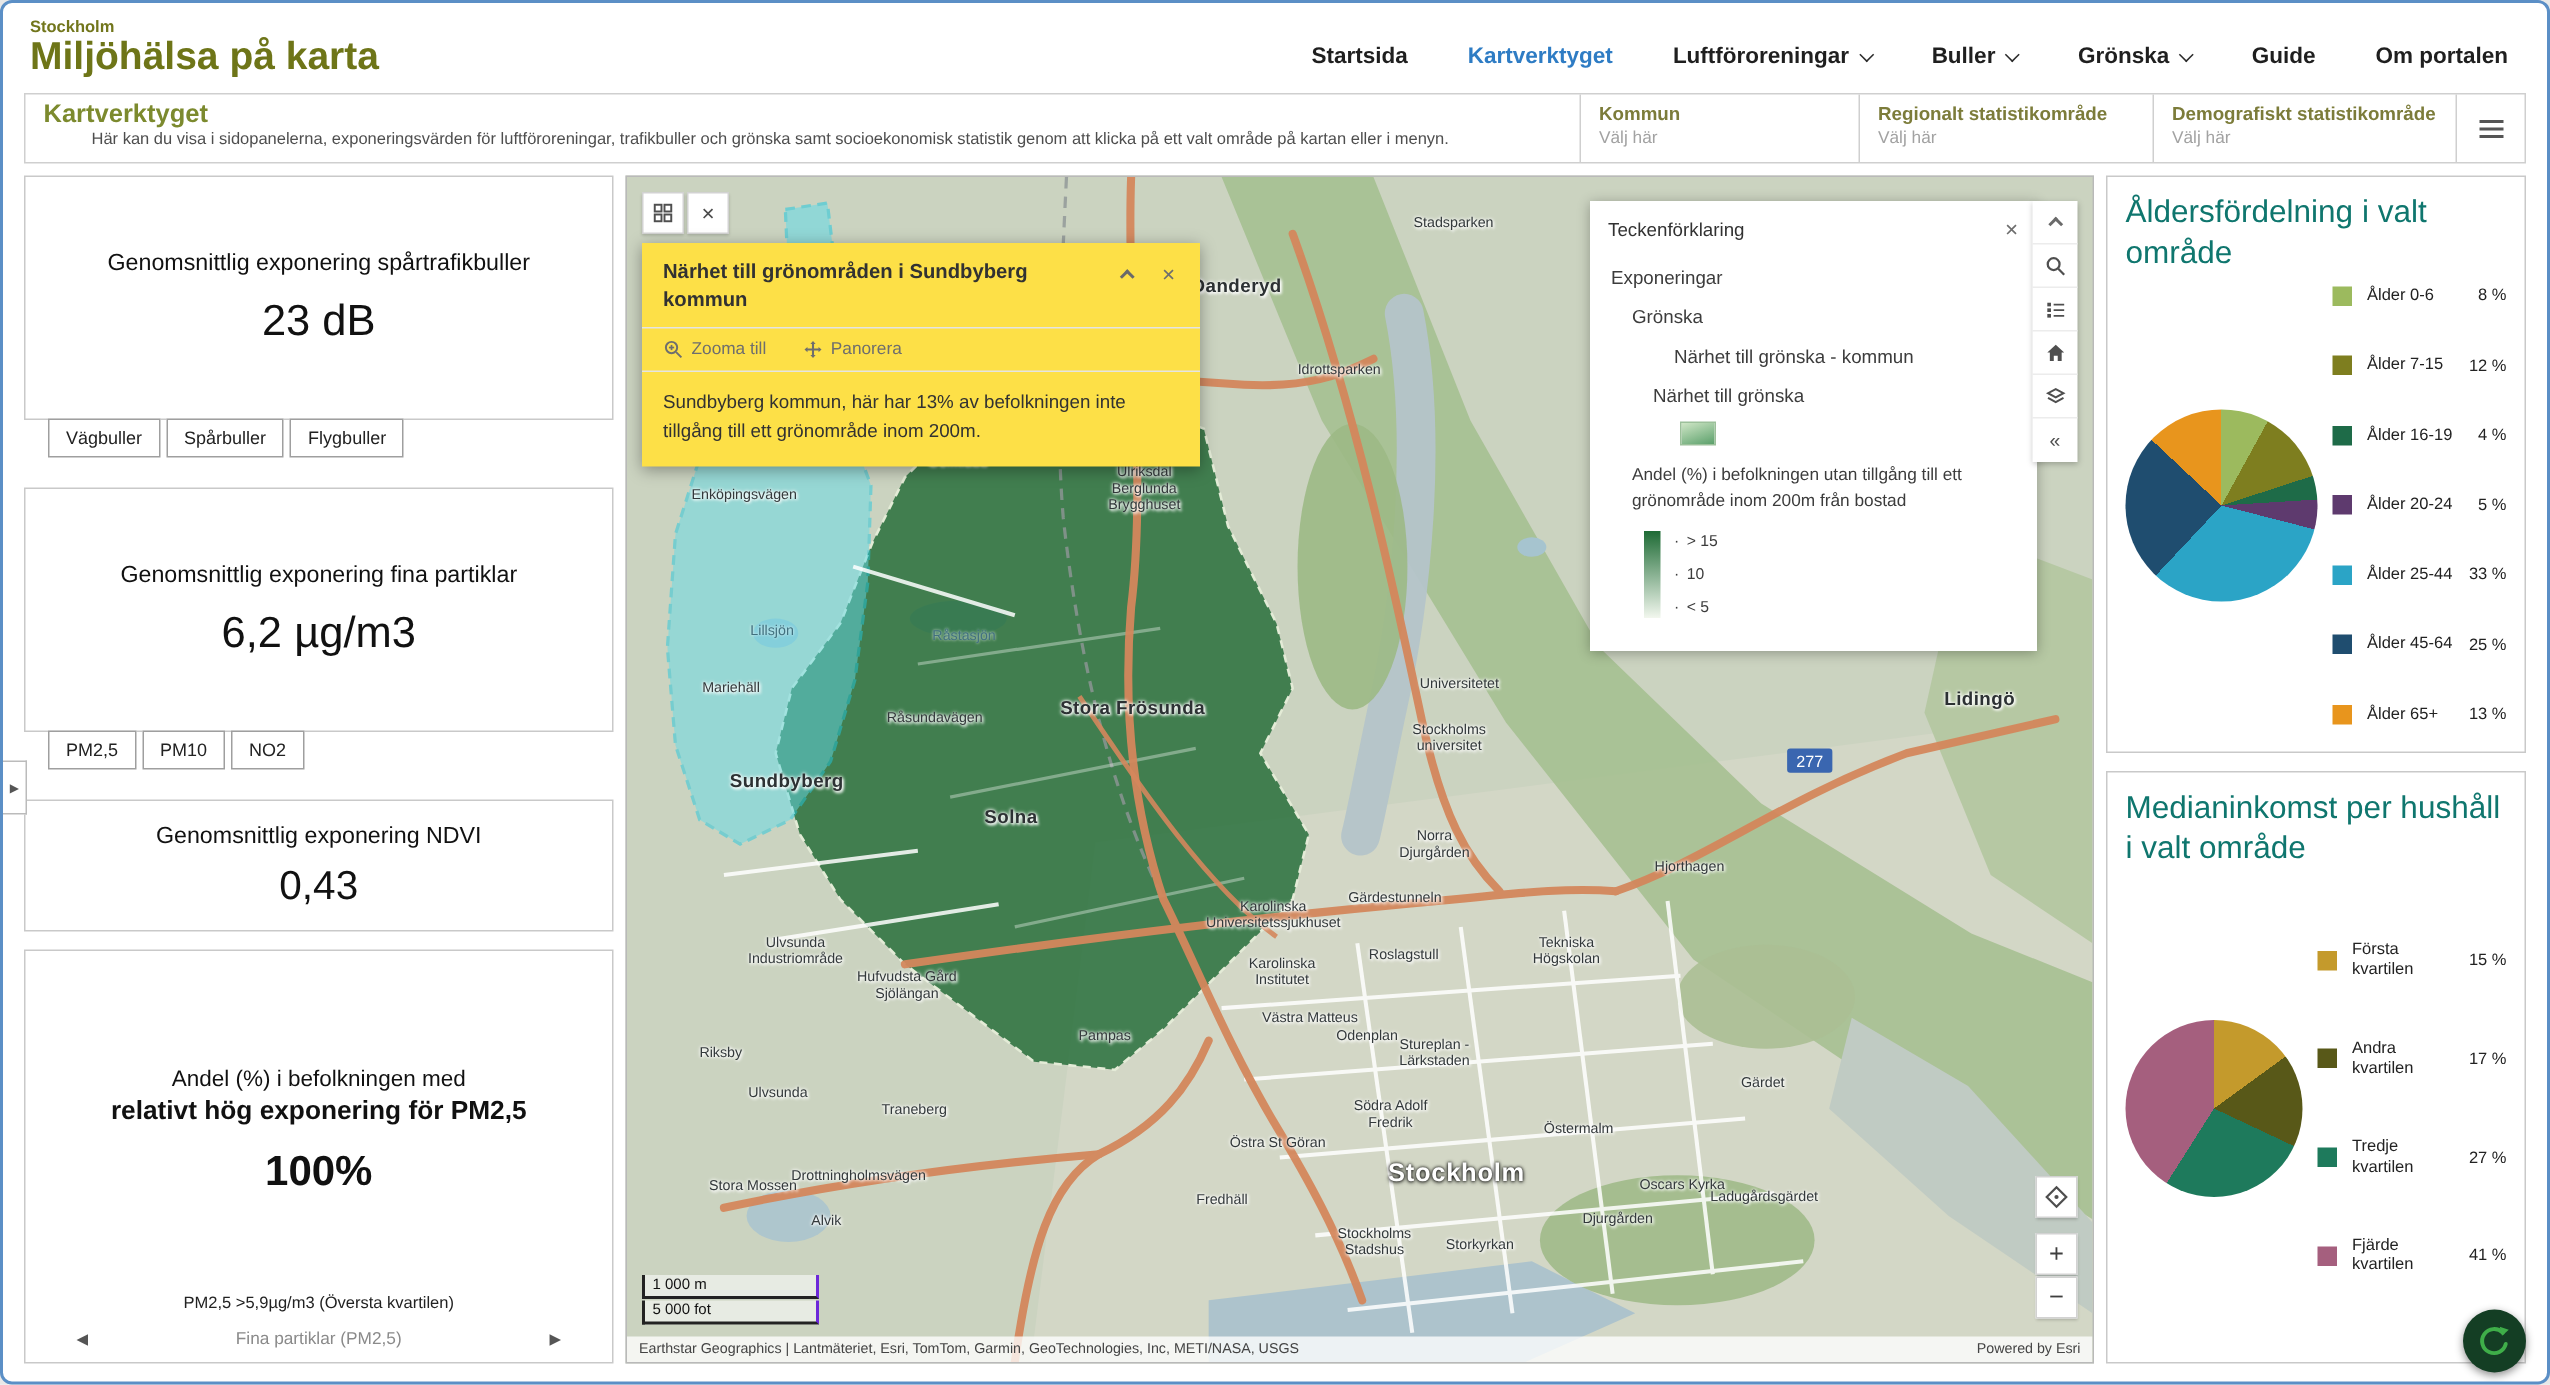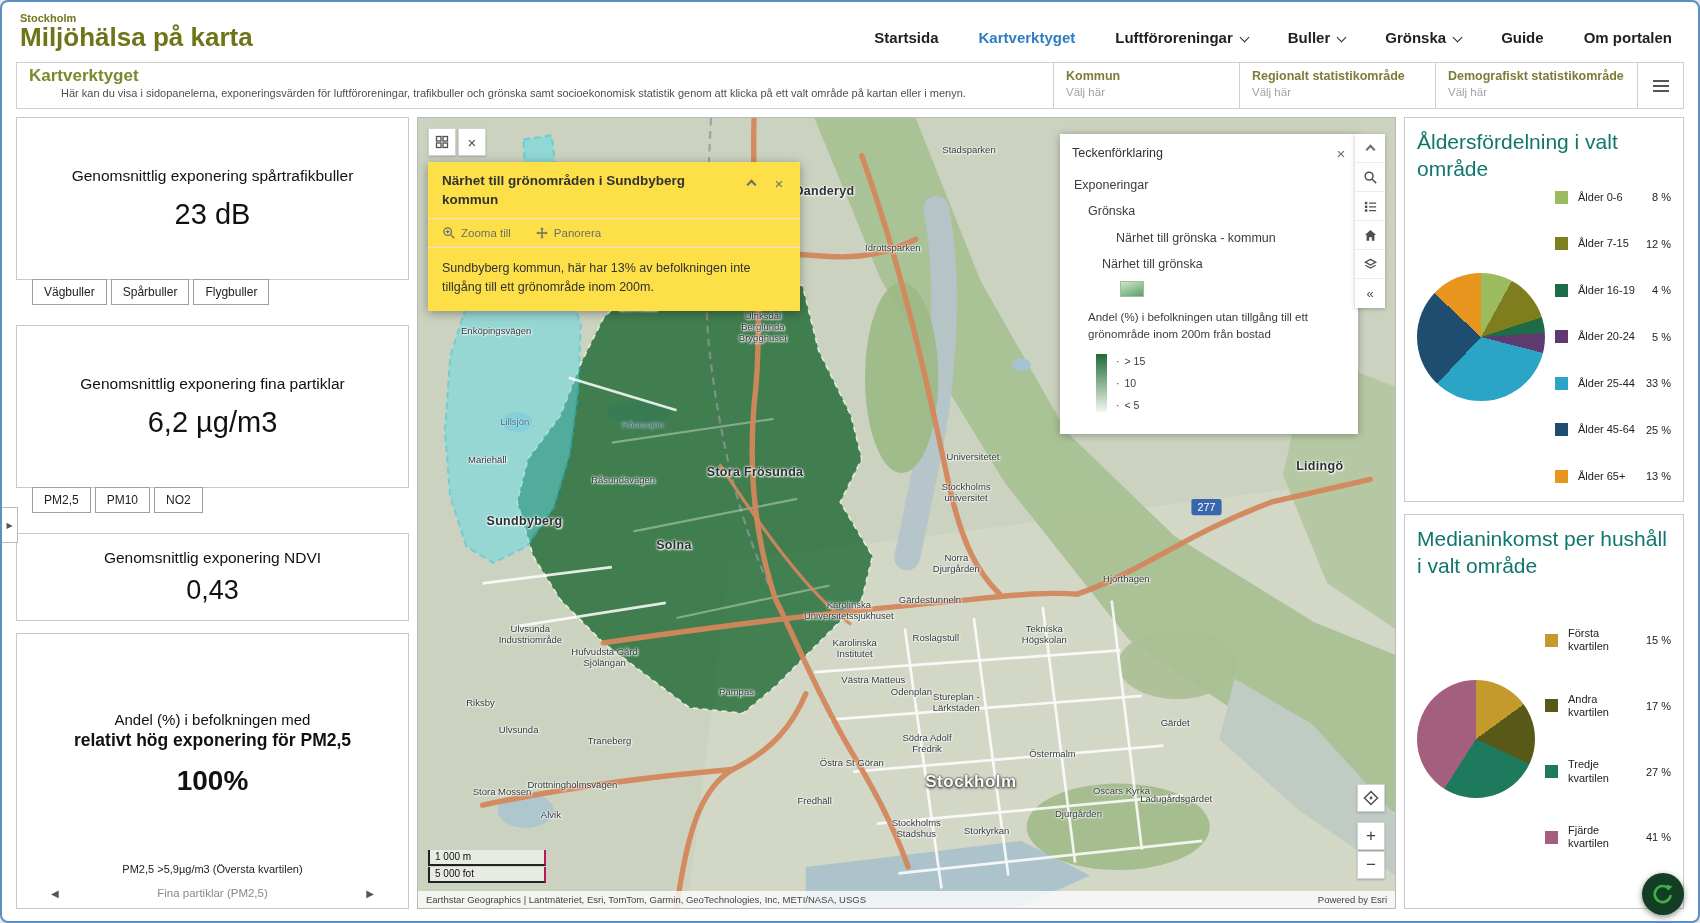--- a/index.html
+++ b/index.html
@@ -97,21 +97,21 @@
   .map-toolbar{position:absolute;top:16px;right:10px;width:30px;background:#fff;box-shadow:0 1px 4px rgba(0,0,0,.25);
     display:flex;flex-direction:column;z-index:3;}
   .mt-btn{height:29px;display:flex;align-items:center;justify-content:center;color:#4f4f4f;border-bottom:1px solid #ececec;cursor:pointer;font-size:13px;}
   .mt-btn:last-child{border-bottom:none;}
 
   .map-fab{position:absolute;right:10px;width:28px;height:28px;background:#fff;border:1px solid #d2d2d2;
     display:flex;align-items:center;justify-content:center;color:#3f3f3f;cursor:pointer;box-shadow:0 1px 2px rgba(0,0,0,.2);z-index:3;font-size:17px;font-weight:400;}
   .locate{bottom:96px;} .zin{bottom:58px;} .zout{bottom:29px;}
 
   .scalebar{position:absolute;left:10px;bottom:25px;font-size:10px;color:#111;z-index:2;}
-  .sb-row{width:118px;border-left:2px solid #222;border-right:2px solid #be185d;border-bottom:2px solid #222;
+  .sb-row{width:118px;border-left:2px solid #222;border-right:2px solid #6d28d9;border-bottom:2px solid #222;
     padding:0 5px 1px;background:rgba(255,255,255,.55);line-height:1.3;}
   .sb-row+.sb-row{border-bottom:2px solid #222;margin-top:1px;}
 
   .attrib{position:absolute;left:0;right:0;bottom:0;height:17px;background:rgba(255,255,255,.78);
     font-size:9.5px;color:#444;display:flex;align-items:center;justify-content:space-between;padding:0 8px;z-index:3;}
 
   
   .right-col{width:280px;flex:none;display:flex;flex-direction:column;gap:12px;min-height:0;}
   .chart-card{padding:10px 12px;display:flex;flex-direction:column;min-height:0;}
   .age-card{height:385px;flex:none;}

